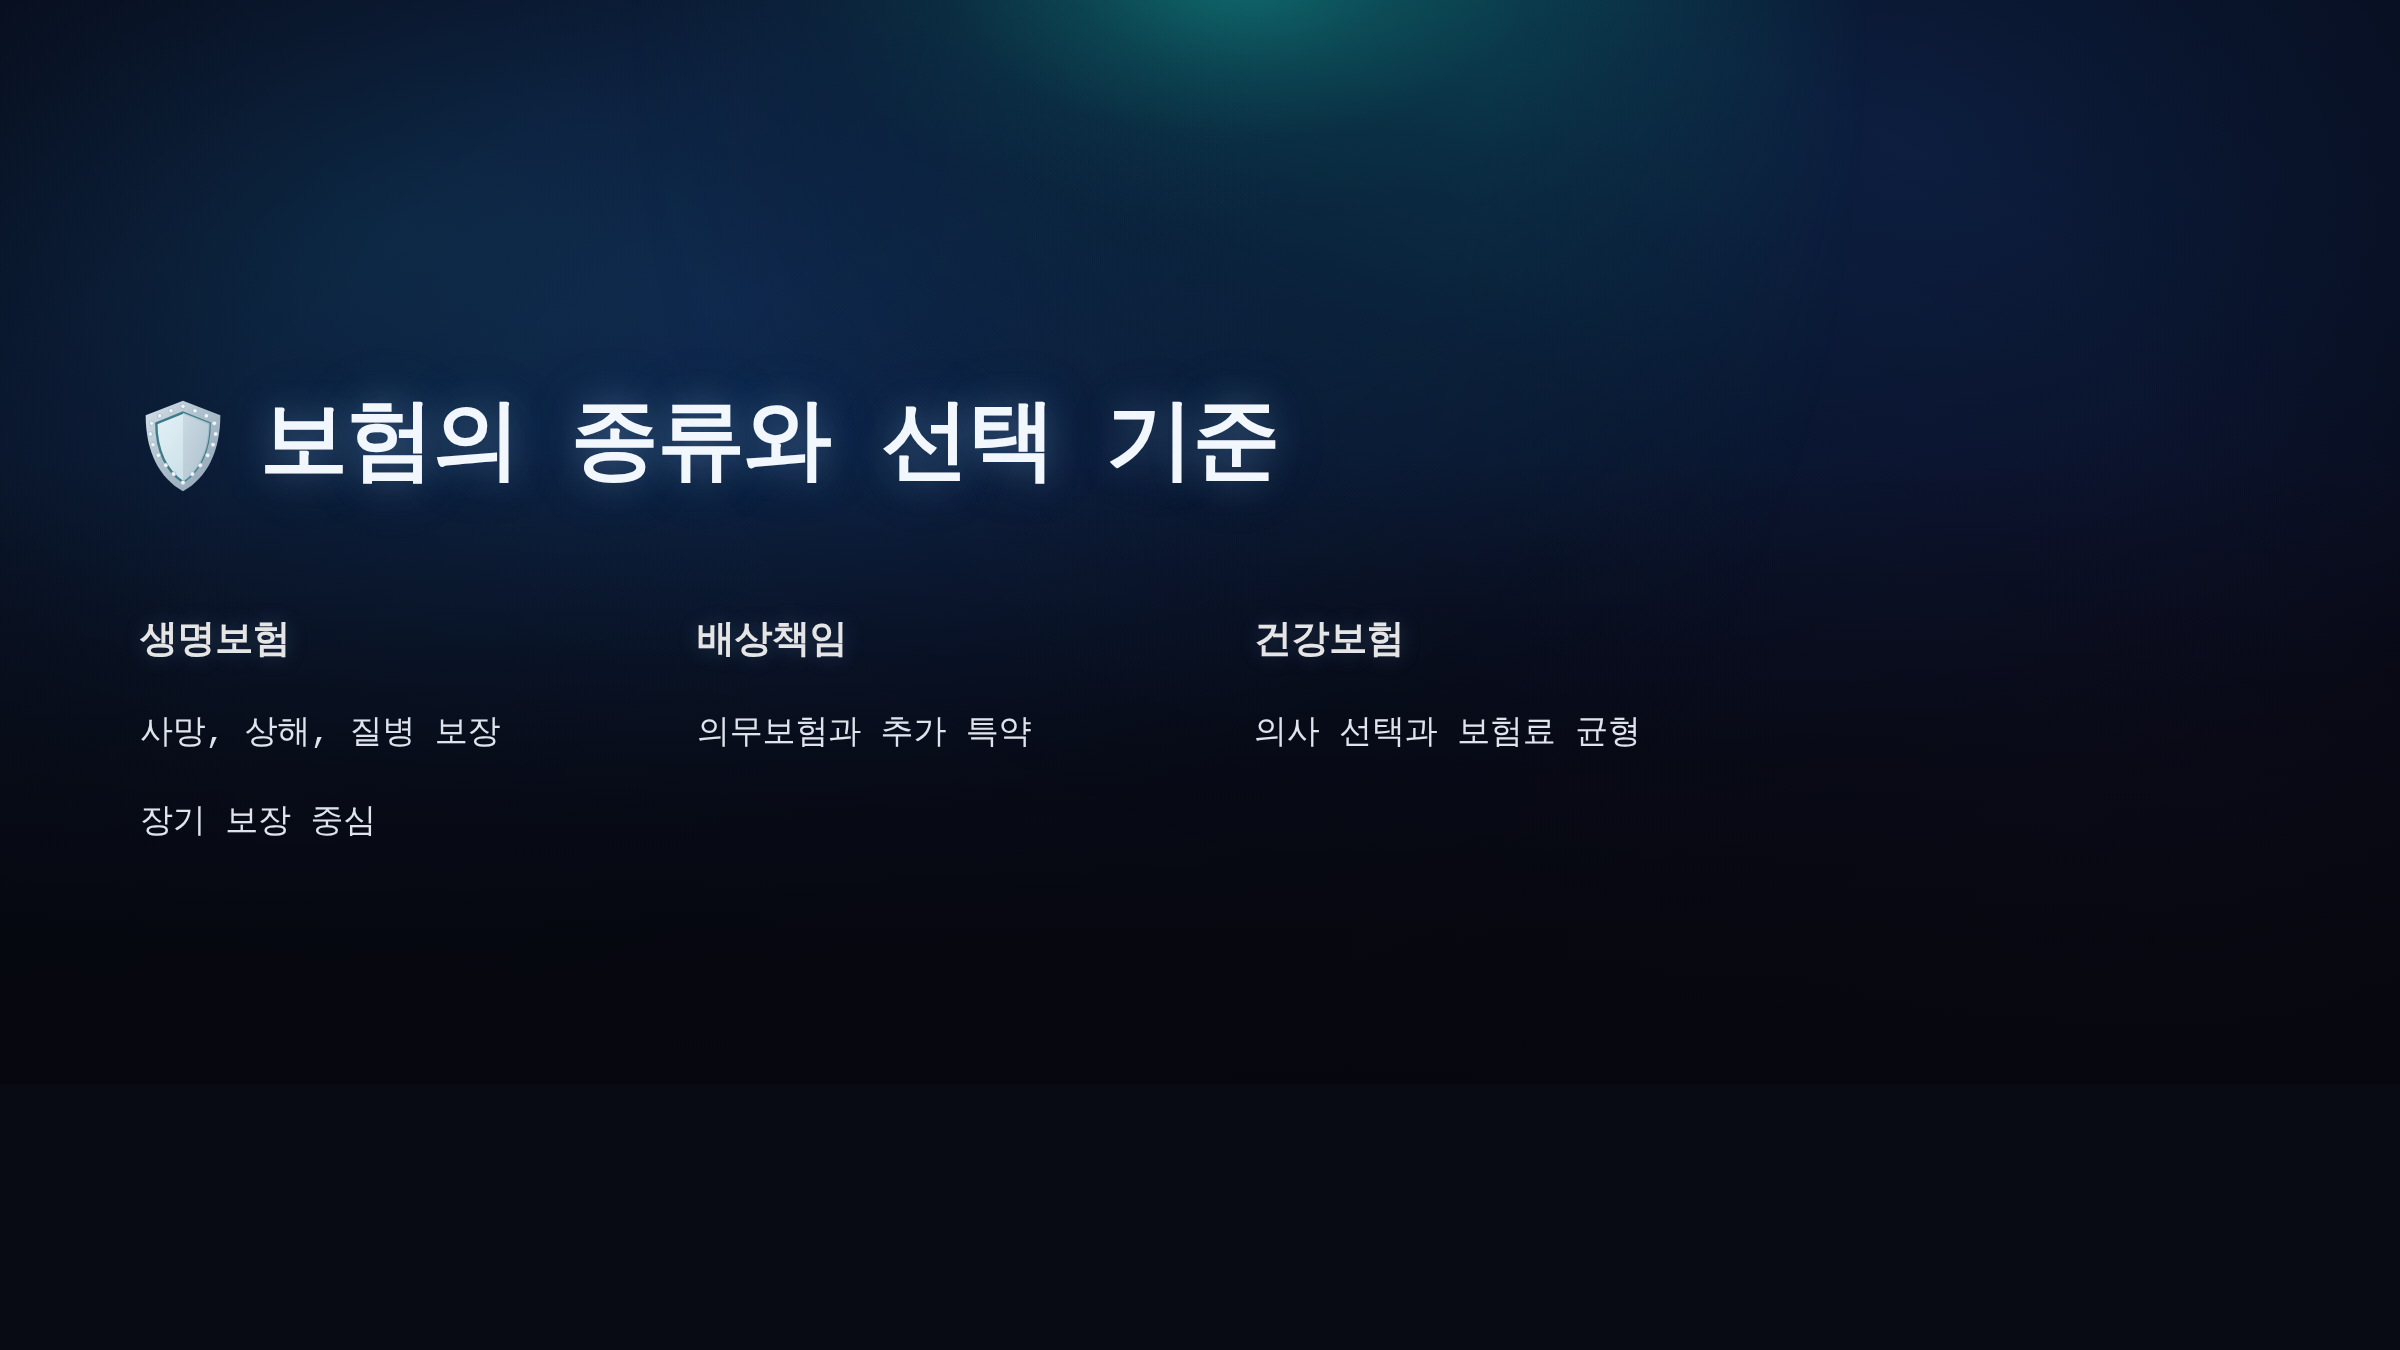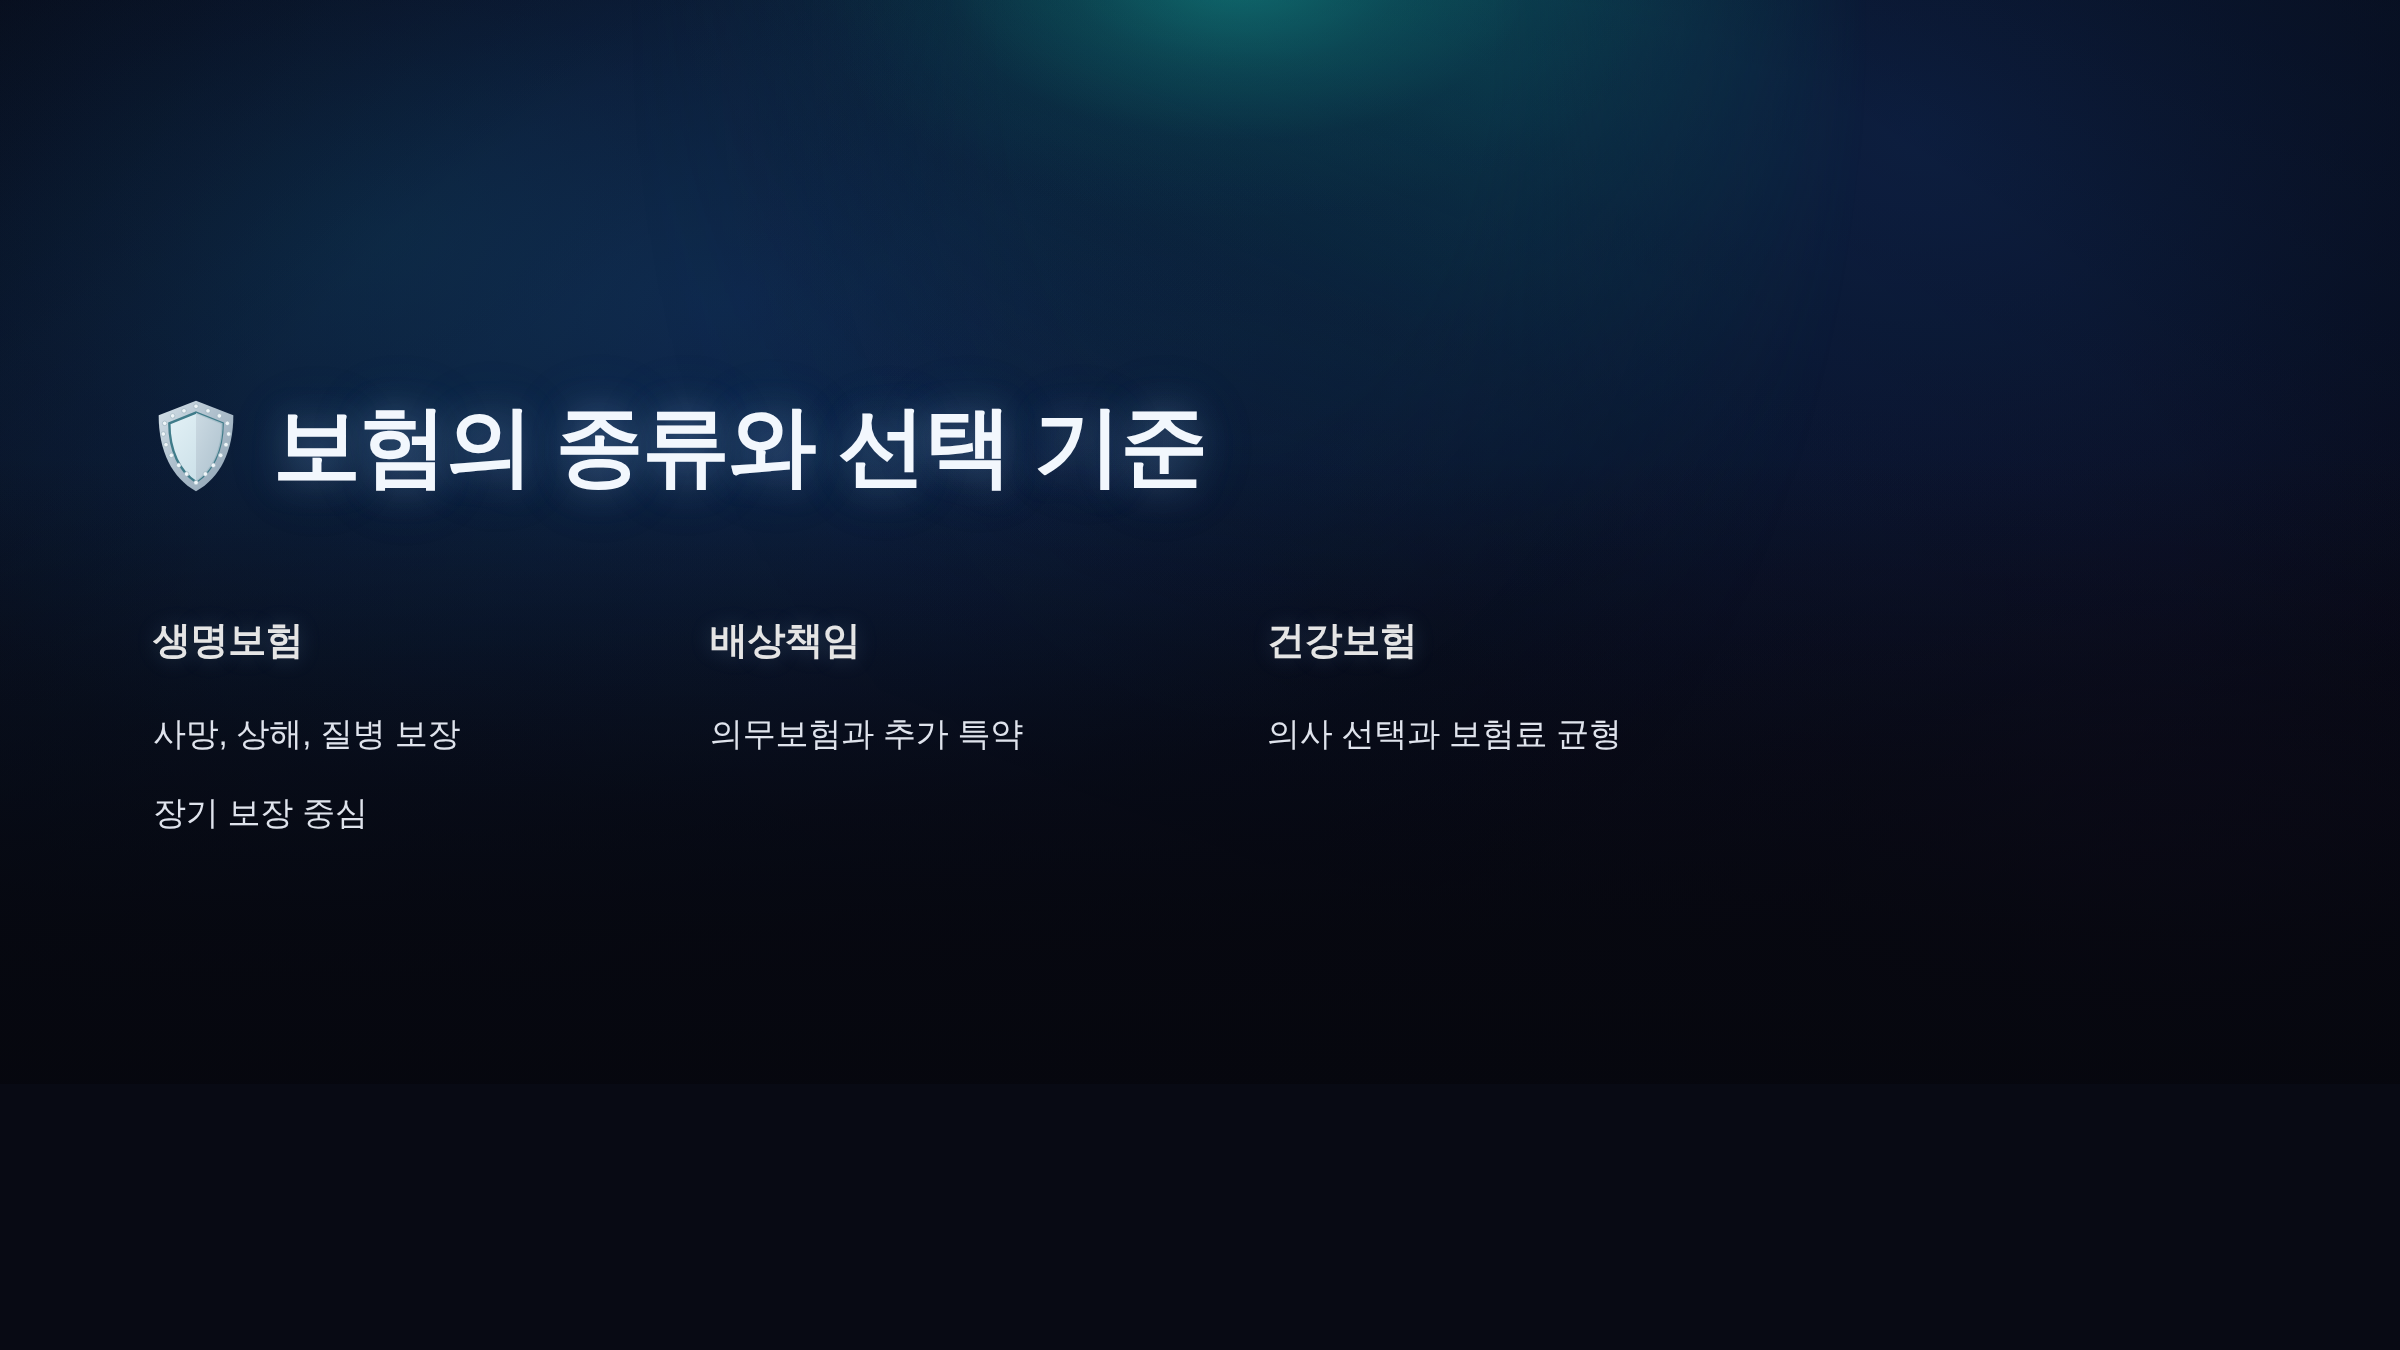--- a/index.html
+++ b/index.html
@@ -10,22 +10,21 @@
     overflow: hidden;
     background: #080a14;
   }
 
   #slide {
     position: relative;
     width: 2400px;
     height: 1084px;
     overflow: hidden;
     background: #080a14;
-    font-family: Liberation Sans, sans-serif;
-    padding-left: 13px;
+    font-family: Liberation Mono, monospace;
     -webkit-font-smoothing: antialiased;
   }
 
   
   .bg-layer { position:absolute; inset:0; pointer-events:none; }
 
   
   .bg-base {
     background:
       linear-gradient(160deg,
@@ -183,21 +182,21 @@
     margin-bottom: 49px;
     white-space: nowrap;
   }
 
   .col-item {
     font-size: 33px;
     font-weight: 400;
     letter-spacing: -0.2px;
     color: #dfe3ec;
     line-height: 1.25;
-    margin-bottom: 38px;
+    margin-bottom: 48px;
     white-space: nowrap;
   }
   .col-item:last-child { margin-bottom: 0; margin-top: 36px; }
 </style>
 </head>
 <body>
 
 <div id="slide">
 
   <div class="bg-layer bg-base"></div>

